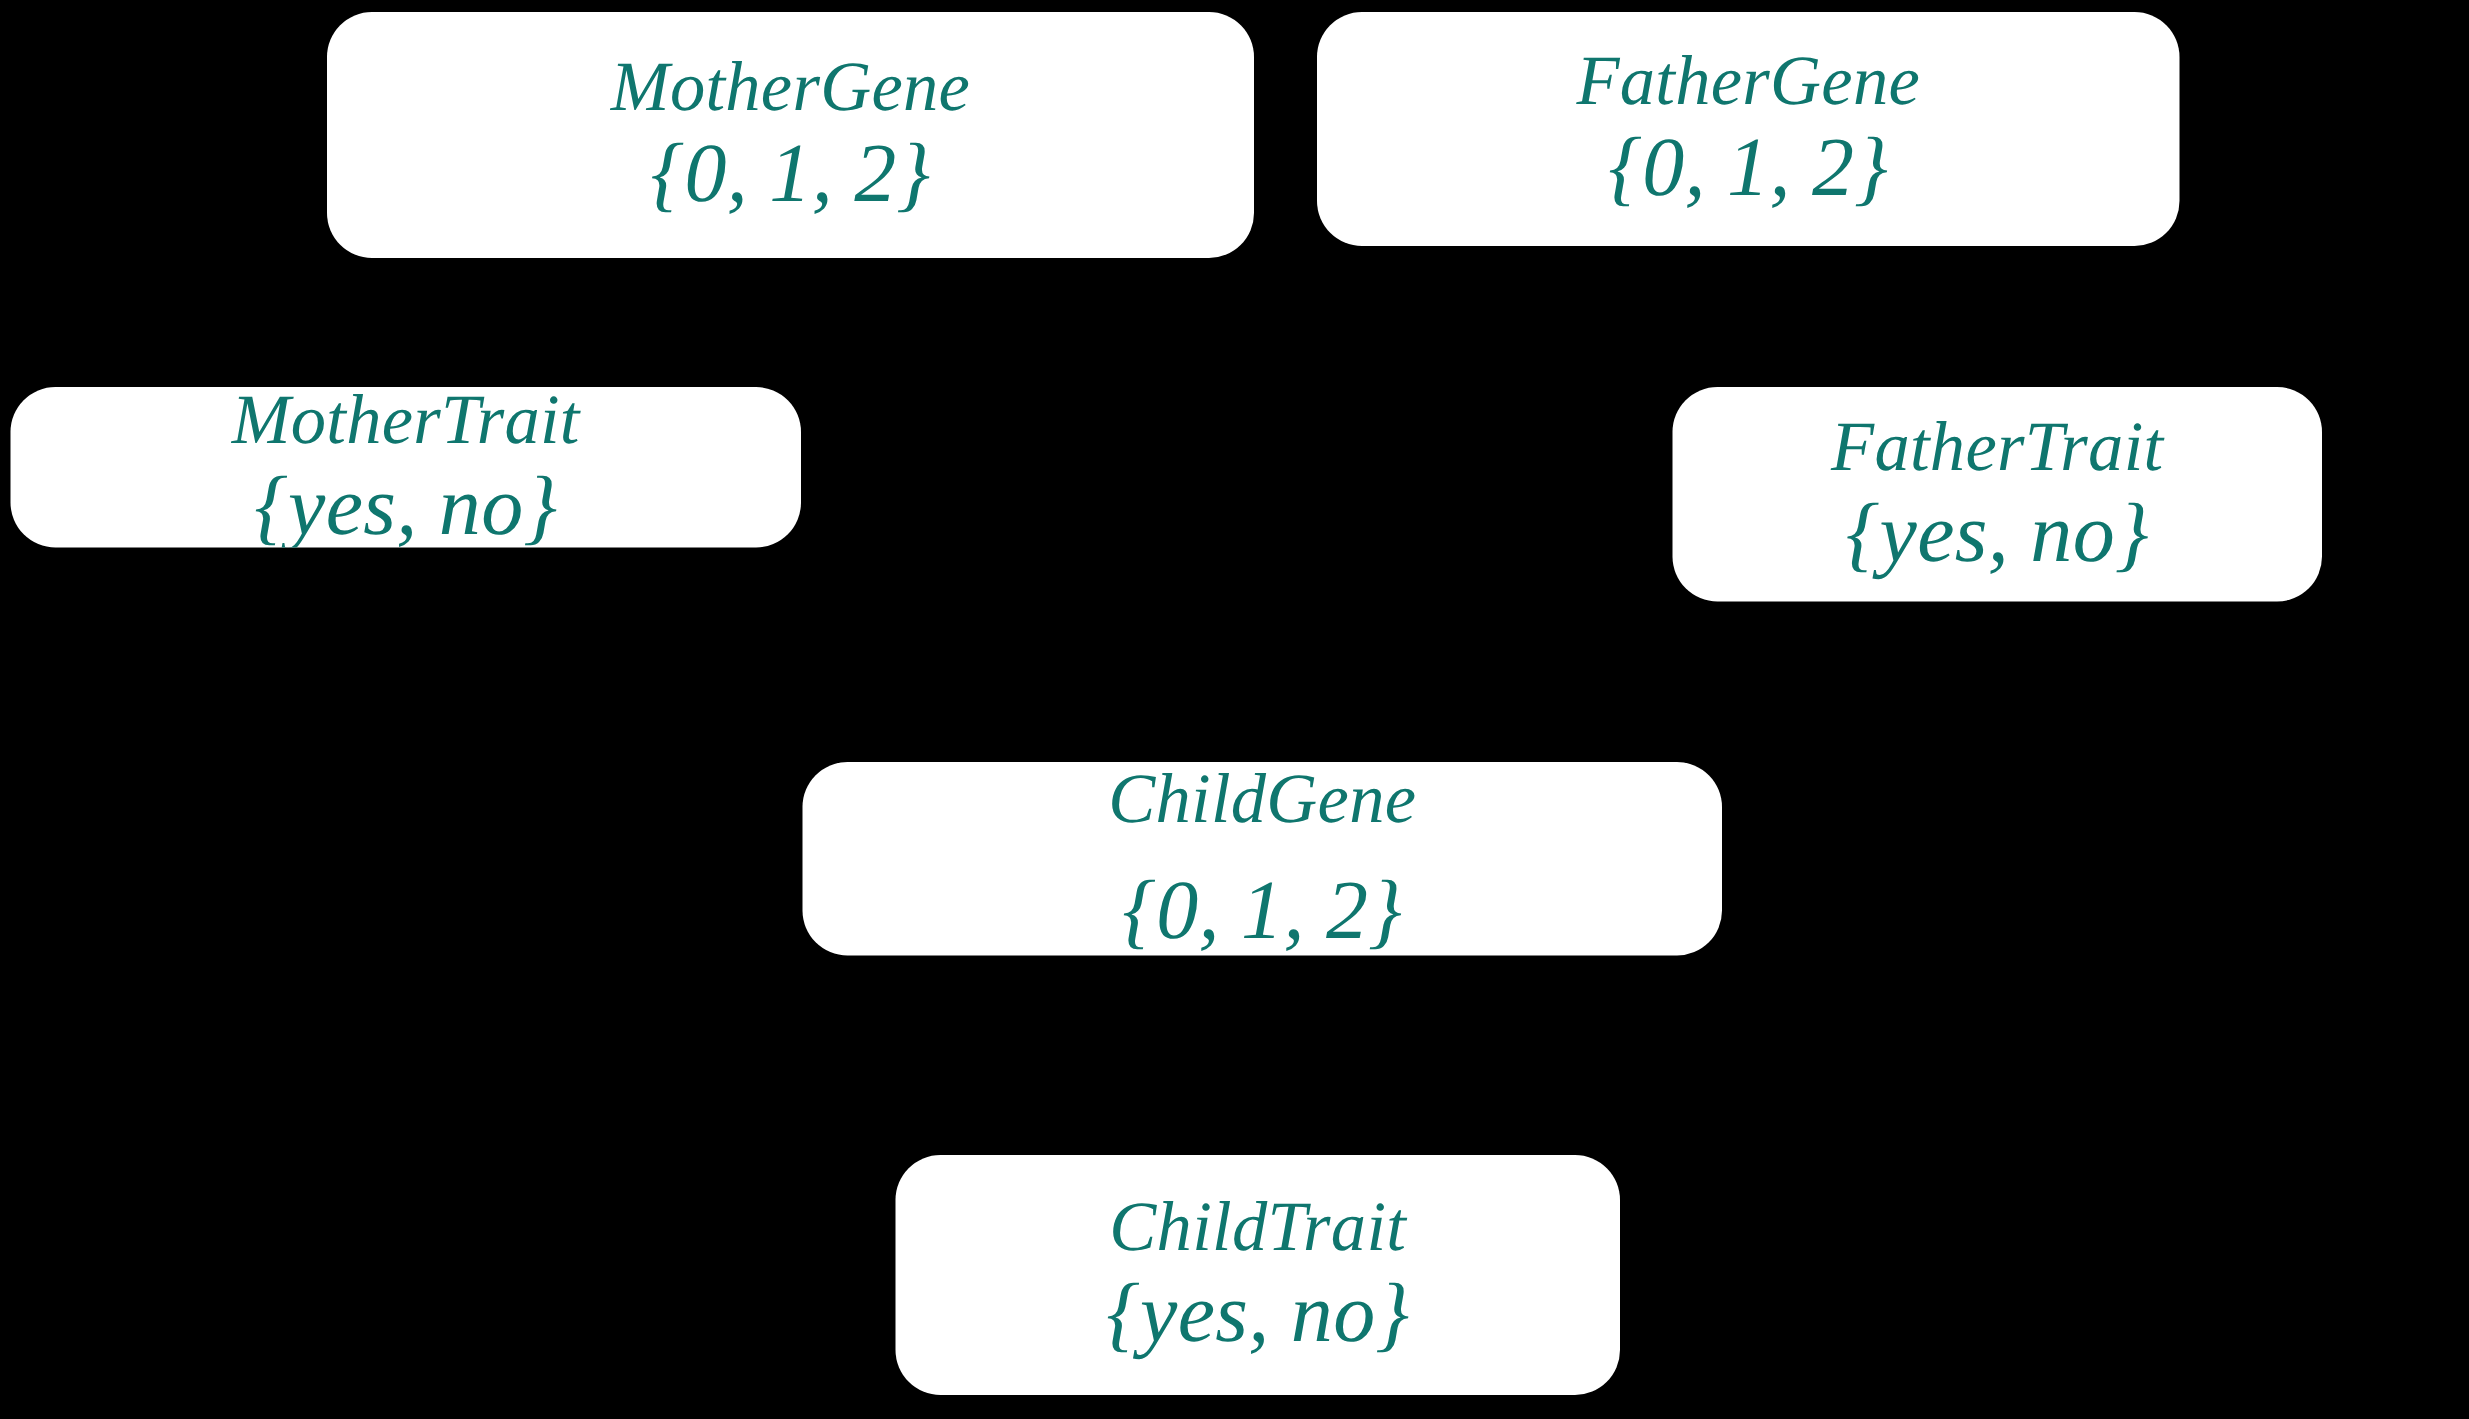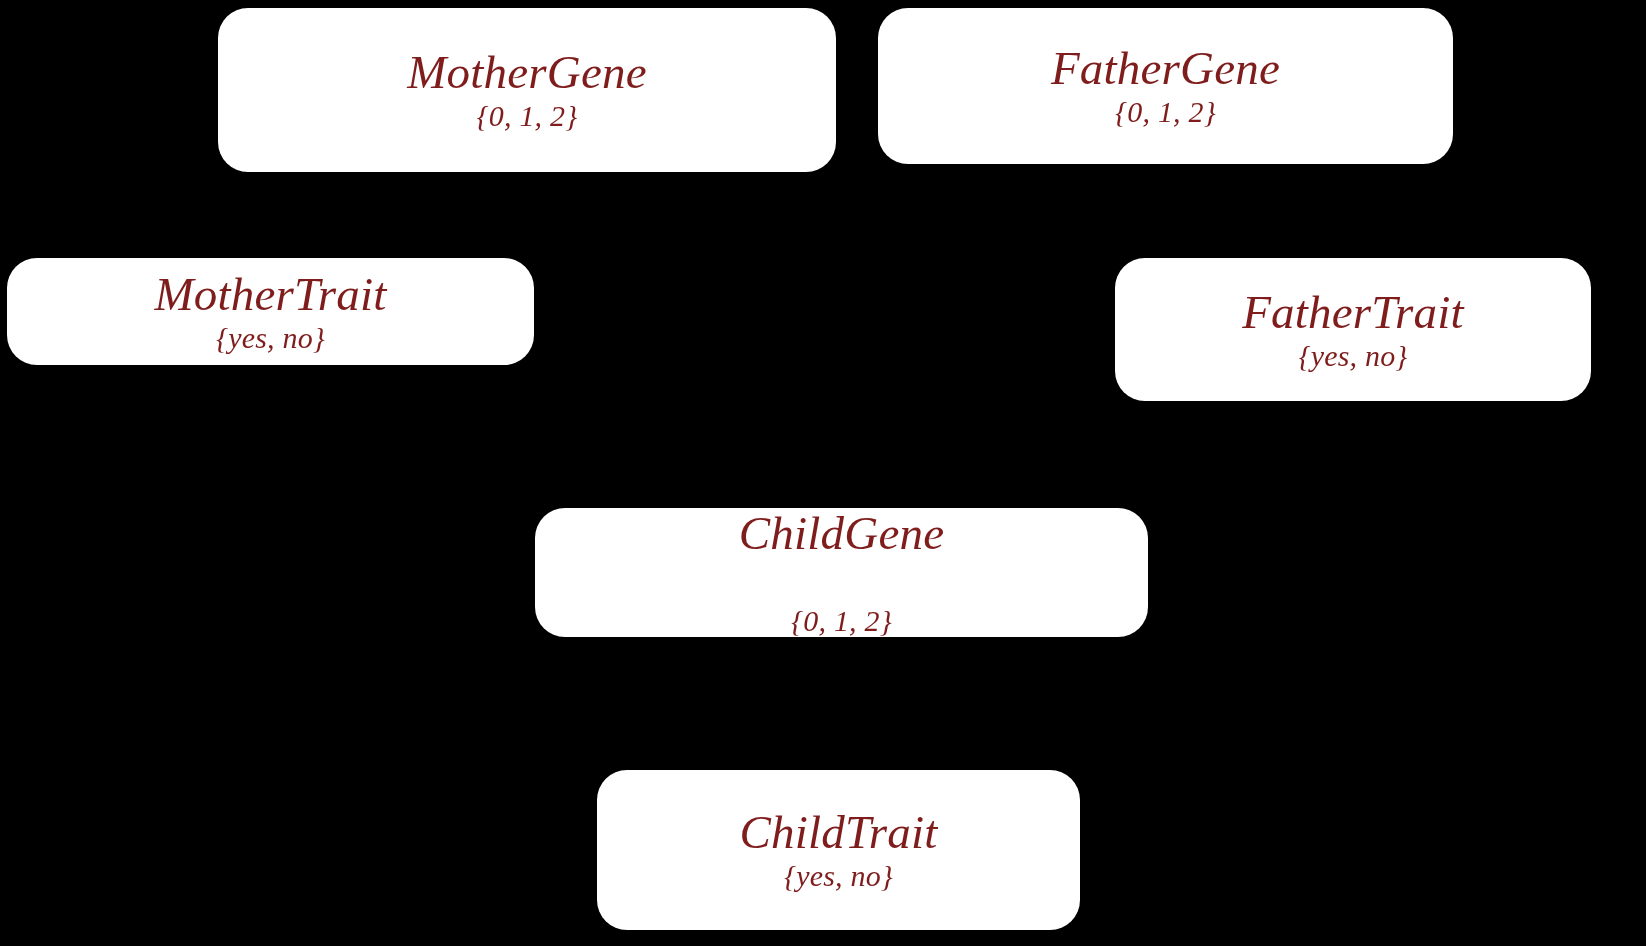--- a/index.html
+++ b/index.html
@@ -19,44 +19,44 @@
   .node {
     position: absolute;
     box-sizing: border-box;
     background: #ffffff;
     border-radius: 30px;
     display: flex;
     flex-direction: column;
     align-items: center;
     justify-content: center;
     text-align: center;
-    color: #7f1d1d;
+    color: #0f766e;
     font-style: italic;
     line-height: 1.08;
     overflow: hidden;
   }
   .node .name {
     display: block;
     font-size: 47px;
     letter-spacing: 0.2px;
     white-space: nowrap;
   }
   .node .domain {
     display: block;
-    font-size: 30px;
+    font-size: 56px;
     letter-spacing: 0.2px;
     white-space: nowrap;
     margin-top: 2px;
   }
 
   
   #node-mother-gene  { left: 218px; top: 8px;   width: 618px; height: 164px; }
   #node-father-gene  { left: 878px; top: 8px;   width: 575px; height: 156px; justify-content: center; }
   #node-mother-trait { left: 7px;   top: 258px; width: 527px; height: 107px; }
-  #node-father-trait { left: 1115px;top: 258px; width: 476px; height: 143px; }
+  #node-father-trait { left: 1115px;top: 258px; width: 433px; height: 143px; }
   #node-child-gene   { left: 535px; top: 508px; width: 613px; height: 129px; justify-content: space-between; }
   #node-child-trait  { left: 597px; top: 770px; width: 483px; height: 160px; }
 </style>
 </head>
 <body>
 
 <div id="canvas">
 
   <div class="node" id="node-mother-gene">
     <span class="name">MotherGene</span>

